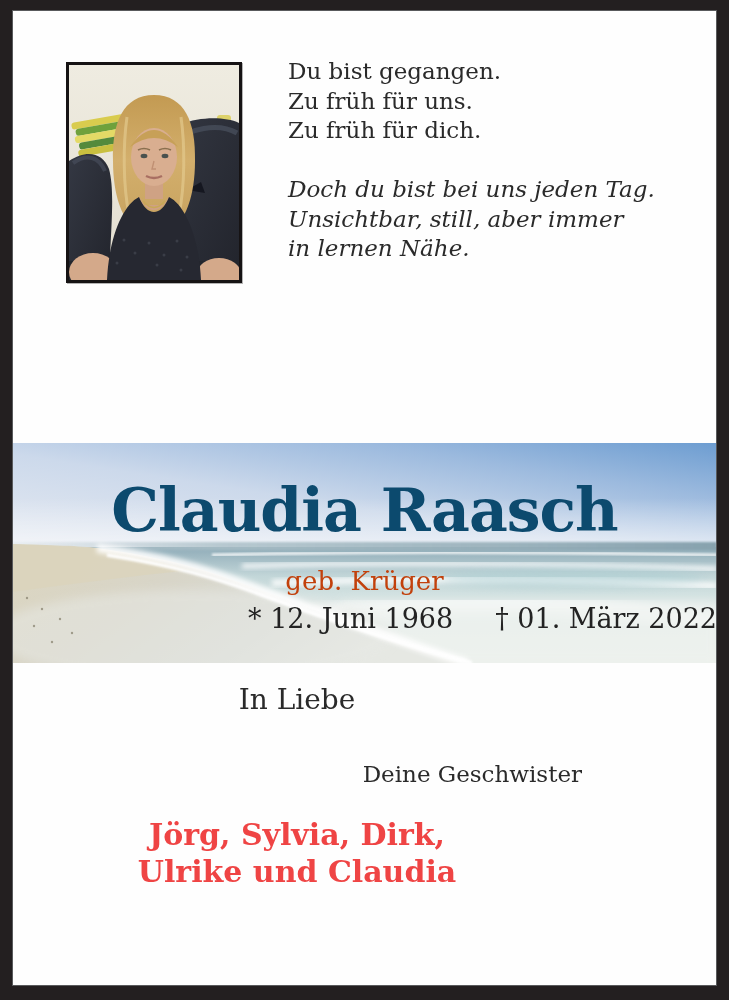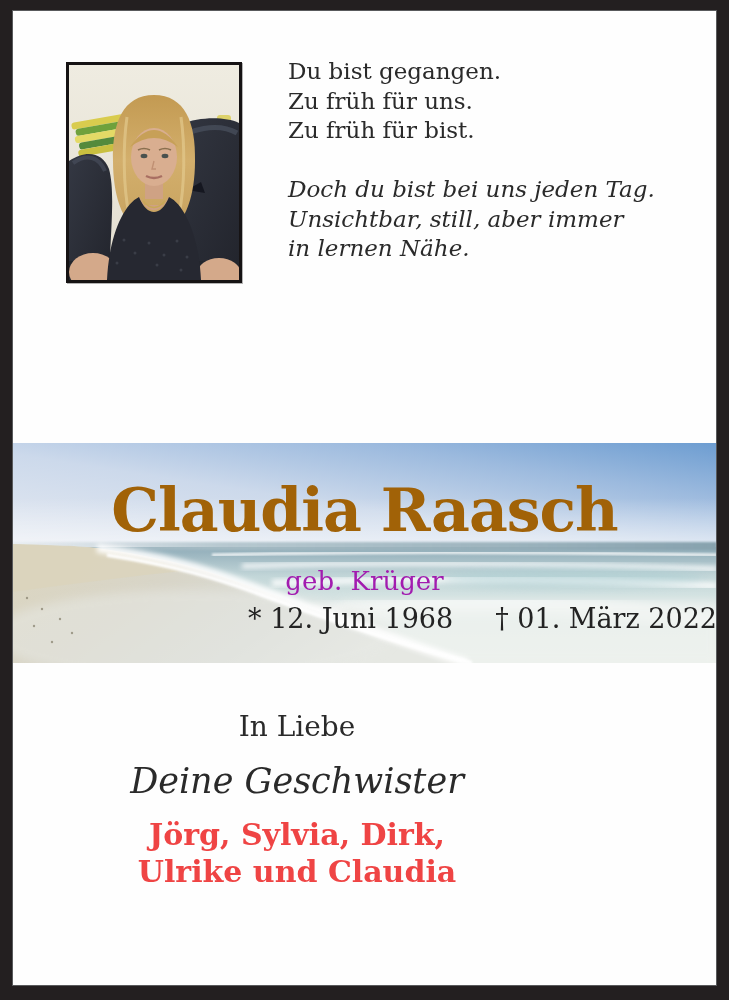--- a/index.html
+++ b/index.html
@@ -29,29 +29,29 @@
 
   .poem{position:absolute;left:276px;top:47px;font-size:23px;line-height:29.5px;white-space:nowrap;}
   .poem .stanza2{margin-top:29.5px;font-style:italic;}
 
   .quote{position:absolute;left:0;right:0;top:326px;text-align:center;
          font-size:25px;line-height:35px;}
 
   .beach-band{position:absolute;left:0;top:433px;width:705px;height:220px;overflow:hidden;}
   .beach-band svg.beach-art{position:absolute;left:0;top:0;width:100%;height:100%;}
   .band-name{position:absolute;left:0;right:0;top:36px;text-align:center;
-             font-weight:bold;font-size:60px;line-height:62px;letter-spacing:-1px;color:#a16207;}
+             font-weight:bold;font-size:60px;line-height:62px;letter-spacing:-1px;color:#0c4a6e;}
   .band-birthname{position:absolute;left:0;right:0;top:123px;text-align:center;
-             font-size:26px;line-height:30px;color:#a21caf;}
+             font-size:26px;line-height:30px;color:#c2410c;}
   .band-dates{position:absolute;left:0;right:0;top:160px;text-align:right;
              font-size:27px;line-height:32px;color:#232323;}
   .band-dates .gap{display:inline-block;width:42px;}
 
-  .closing-line{position:absolute;left:0;right:0;top:700px;text-align:center;font-size:28px;}
-  .from-line{position:absolute;left:0;right:0;top:751px;text-align:center;font-size:35px;font-style:italic;}
+  .closing-line{position:absolute;left:0;right:0;top:673px;text-align:center;font-size:28px;}
+  .from-line{position:absolute;left:0;right:0;top:751px;text-align:right;font-size:23px;}
   .siblings{position:absolute;left:0;right:0;top:806px;text-align:center;
             font-size:30px;line-height:37px;font-weight:bold;color:#ef4444;}
 </style>
 </head>
 <body>
 
 <div class="page">
   <div class="inner">
 
     <div class="photo-frame">
@@ -120,21 +120,21 @@
             <circle cx="88" cy="200" r="1.5"></circle>
             <circle cx="112" cy="205" r="1.5"></circle>
         </g>
       </svg>
     </div>
 
     <div class="poem">
       <div class="stanza1">
         <div>Du bist gegangen.</div>
         <div>Zu früh für uns.</div>
-        <div>Zu früh für bist.</div>
+        <div>Zu früh für dich.</div>
       </div>
       <div class="stanza2">
         <div>Doch du bist bei uns jeden Tag.</div>
         <div>Unsichtbar, still, aber immer</div>
         <div>in lernen Nähe.</div>
       </div>
     </div>
 
     <div class="quote">
     </div>

